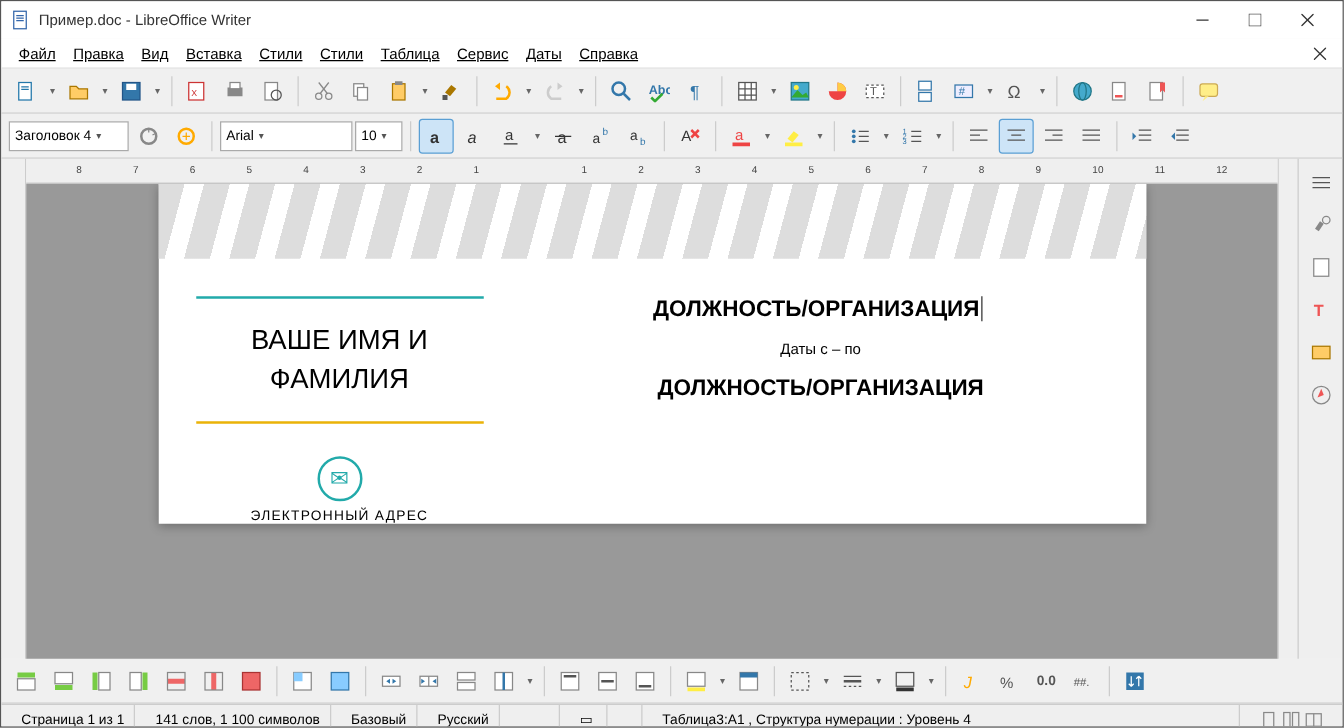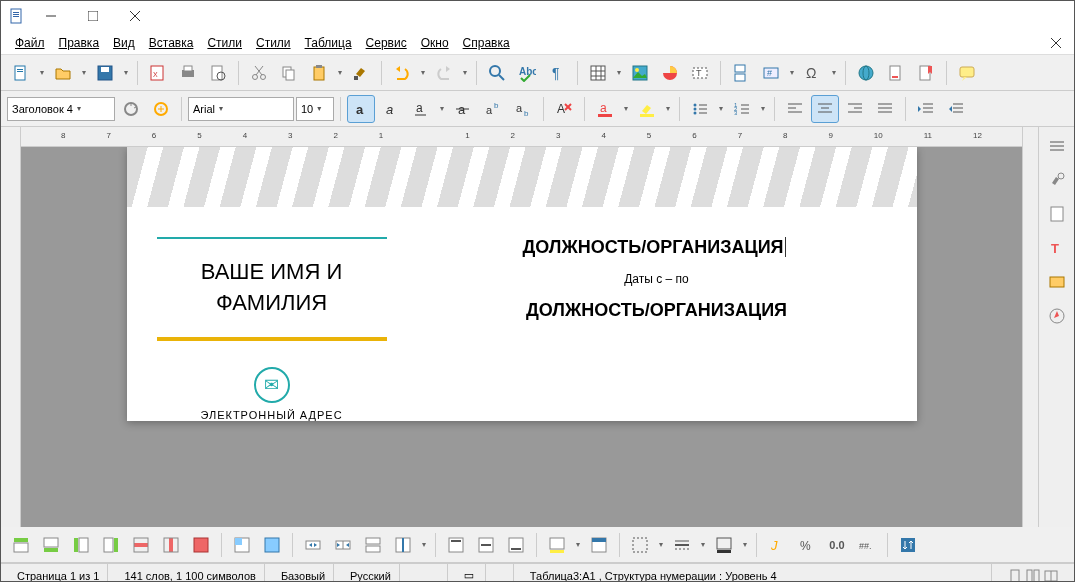--- a/index.html
+++ b/index.html
@@ -22,21 +22,21 @@
 .combo .arrow { margin-left:4px; font-size:8px; color:#555; }
 .workarea { display:flex; height:400px; }
 .vruler { width:20px; background:#efefef; border-right:1px solid #ccc; }
 .canvas { flex:1; background:#999; overflow:auto; position:relative; }
 .hruler { height:20px; background:#efefef; border-bottom:1px solid #ccc; position:relative; font-size:8px; color:#444; }
 .page { width:790px; background:#fff; margin:0 auto; box-shadow:0 2px 8px rgba(0,0,0,.3); padding:0; }
 .pageheader { height:60px; background:repeating-linear-gradient(105deg,#ddd 0 20px,#fff 20px 35px); }
 .content { display:flex; padding:30px 30px 0; gap:0; }
 .leftcol { width:230px; text-align:center; }
 .rightcol { flex:1; padding-left:40px; text-align:center; }
-.name { font-size:22px; font-weight:400; border-top:2px solid #2aa; border-bottom:4px solid #eab308; padding:18px 6px; line-height:1.4; }
+.name { font-size:22px; font-weight:400; border-top:2px solid #2aa; border-bottom:2px solid #eab308; padding:18px 6px; line-height:1.4; }
 .mailicon { margin:26px auto 6px; width:36px; height:36px; border:2px solid #2aa; border-radius:50%; display:flex; align-items:center; justify-content:center; color:#2aa; font-size:18px; }
 .email-lbl { font-size:11px; letter-spacing:1px; }
 .sectitle { font-size:15px; letter-spacing:2px; border-bottom:2px solid #2aa; padding-bottom:10px; margin-bottom:18px; }
 .jobtitle { font-size:18px; font-weight:700; }
 .dates { font-size:12px; margin:14px 0; }
 .desc { font-size:12px; line-height:1.4; margin-bottom:16px; }
 .sidebar { width:36px; background:#efefef; border-left:1px solid #ccc; display:flex; flex-direction:column; align-items:center; padding-top:6px; gap:8px; }
 .sbtn { width:26px; height:26px; display:flex; align-items:center; justify-content:center; border:1px solid transparent; border-radius:3px; }
 .statusbar { height:24px; background:#efefef; border-top:1px solid #ccc; display:flex; align-items:center; font-size:11px; padding:0 8px; gap:8px; }
 .statusbar .cell { border-right:1px solid #ccc; padding:0 8px; height:100%; display:flex; align-items:center; }
@@ -48,20 +48,21 @@
 
 <div class="titlebar">
   <span class="doc-icon">
     <svg width="16" height="16">
         <rect x="2" y="1" width="10" height="14" fill="#fff" stroke="#36a"></rect>
         <rect x="4" y="4" width="6" height="1" fill="#36a"></rect>
         <rect x="4" y="6" width="6" height="1" fill="#36a"></rect>
         <rect x="4" y="8" width="6" height="1" fill="#36a"></rect>
       </svg>
   </span>
+  <span class="title">Пример.doc - LibreOffice Writer</span>
   <div class="winbtns">
     <div class="winbtn">
         <svg width="10" height="10">
           <line x1="0" y1="5" x2="10" y2="5" stroke="#333"></line>
         </svg>
       </div>
     <div class="winbtn">
         <svg width="10" height="10">
           <rect x="0" y="0" width="10" height="10" fill="none" stroke="#333"></rect>
         </svg>
@@ -77,21 +78,21 @@
 
 <div class="menubar">
   <span class="menuitem"><span class="uline">Файл</span></span>
   <span class="menuitem"><span class="uline">Правка</span></span>
   <span class="menuitem"><span class="uline">Вид</span></span>
   <span class="menuitem"><span class="uline">Вставка</span></span>
   <span class="menuitem"><span class="uline">Стили</span></span>
   <span class="menuitem"><span class="uline">Стили</span></span>
   <span class="menuitem"><span class="uline">Таблица</span></span>
   <span class="menuitem"><span class="uline">Сервис</span></span>
-  <span class="menuitem"><span class="uline">Окно</span></span>
+  <span class="menuitem"><span class="uline">Даты</span></span>
   <span class="menuitem"><span class="uline">Справка</span></span>
   <span class="close-doc">
       <svg width="10" height="10">
         <line x1="0" y1="0" x2="10" y2="10" stroke="#333"></line>
         <line x1="10" y1="0" x2="0" y2="10" stroke="#333"></line>
       </svg>
     </span>
 </div>
 
 <div class="toolbar">
@@ -268,21 +269,21 @@
   <div class="sep"></div>
   <div class="tbtn">
       <svg width="18" height="18">
         <rect x="2" y="3" width="14" height="10" rx="2" fill="#fe8" stroke="#ca5"></rect>
         <path d="M6 13l-2 4 5-4z" fill="#fe8"></path>
       </svg>
     </div>
 </div>
 
 <div class="toolbar">
-  <div class="combo" style="width:108px">
+  <div class="combo" style="width:96px">
       <span>Заголовок 4</span>
       <span class="arrow">▾</span>
     </div>
   <div class="tbtn">
       <svg width="18" height="18">
         <circle cx="9" cy="9" r="6" fill="none" stroke="#888" stroke-width="2"></circle>
         <path d="M9 3v3M14 7l-2 1" stroke="#888"></path>
       </svg>
     </div>
   <div class="tbtn">

